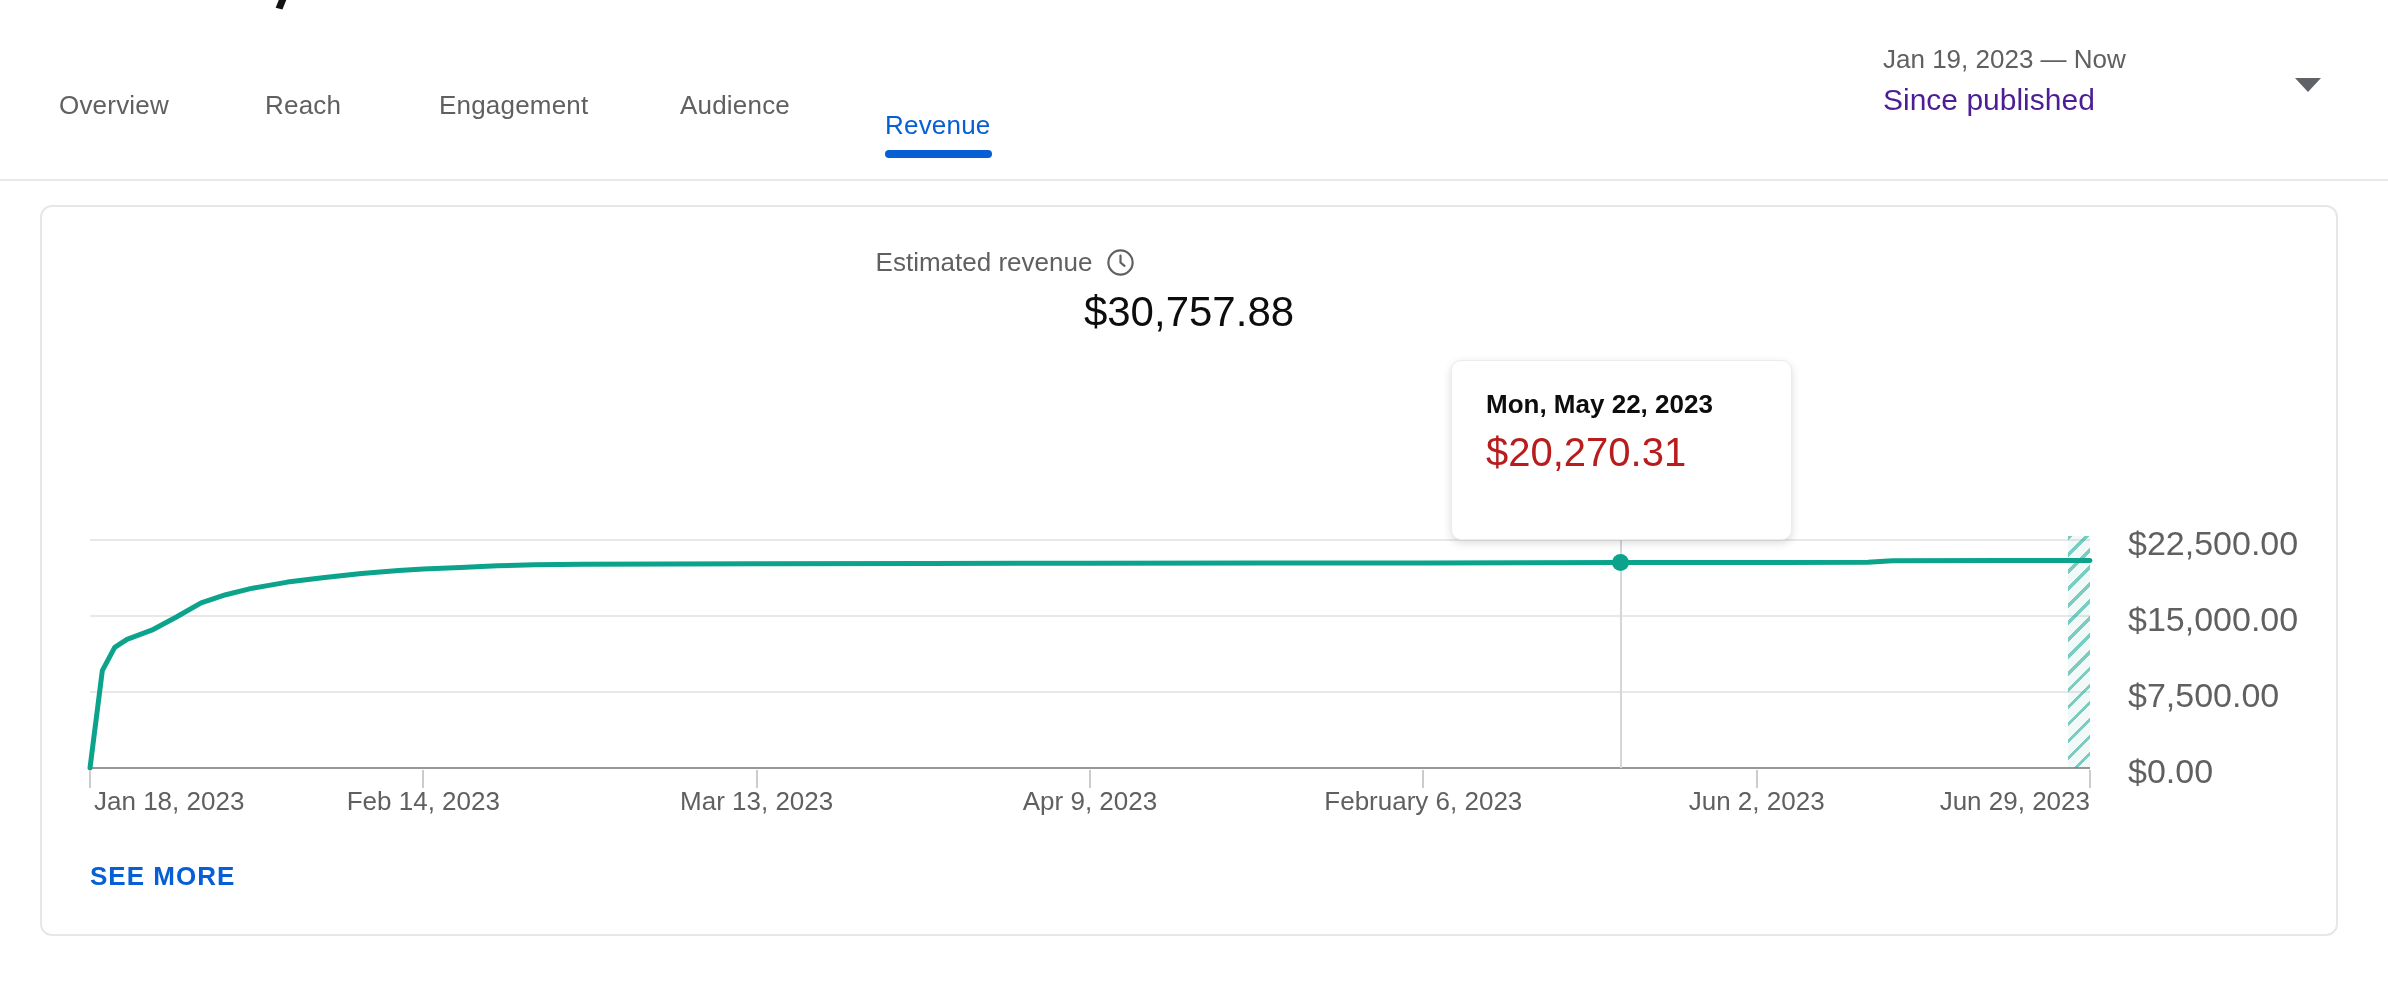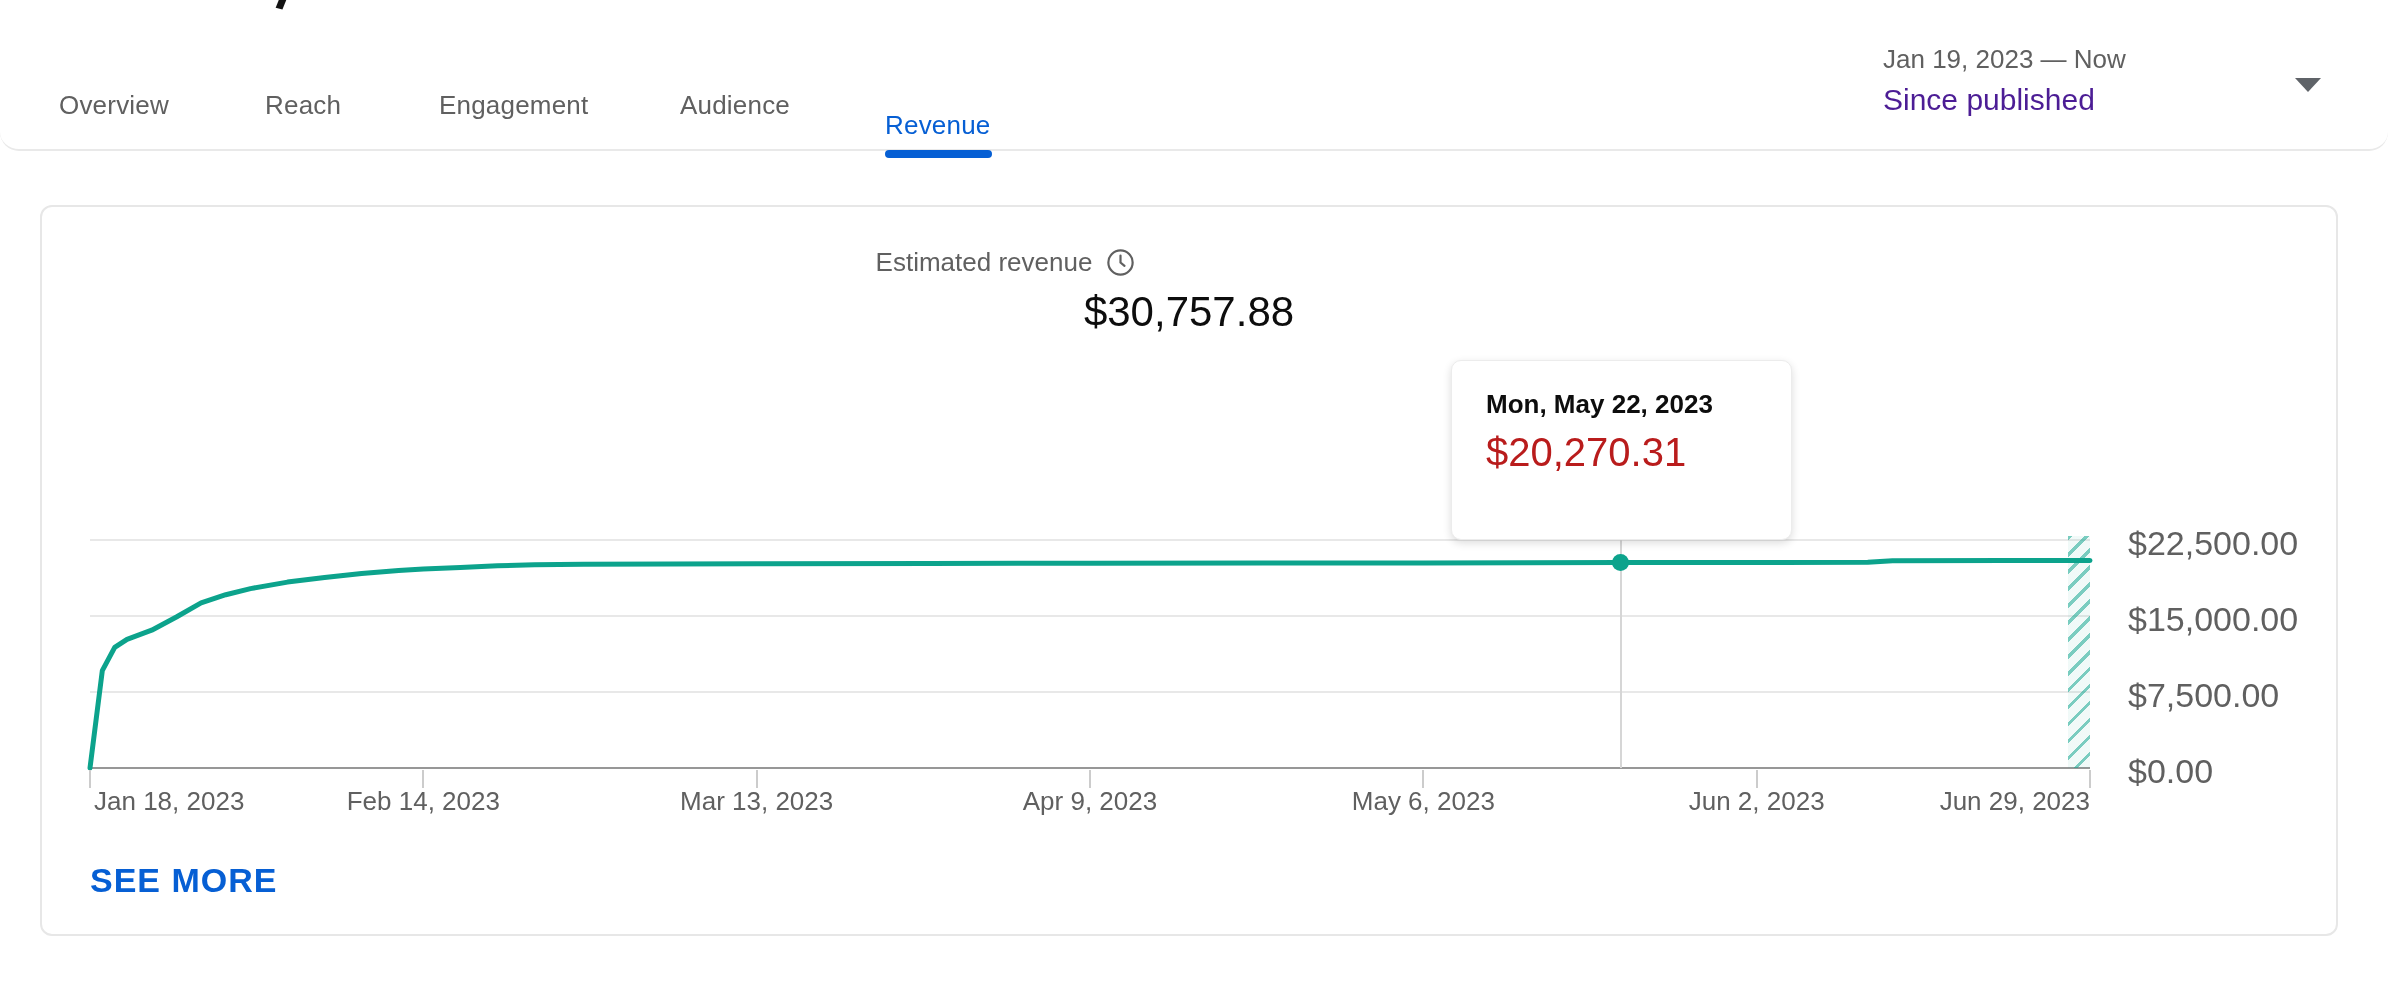--- a/index.html
+++ b/index.html
@@ -5,22 +5,22 @@
   * { margin:0; padding:0; box-sizing:border-box; }
   html,body { background:#fff; }
   body { font-family:"Liberation Sans","DejaVu Sans",sans-serif; }
   .page { position:relative; width:2388px; height:984px; background:#fff; overflow:hidden; }
 
   
   .title-fragment { position:absolute; left:278px; top:-4px; width:7px; height:13px;
     background:#121212; transform:rotate(14deg) skewX(-8deg); }
 
   
-  .tabbar { position:absolute; left:0; top:0; width:2388px; height:151px;
-    border-bottom:2px solid #e9e9e9;border-radius:19px; }
+  .tabbar { position:absolute; left:0; top:0; width:2388px; height:181px;
+    border-bottom:2px solid #e9e9e9; }
   .tab { position:absolute; top:90px; font-size:26px; font-weight:500; color:#606060;
     background:none; border:none; cursor:pointer; font-family:inherit; letter-spacing:.2px; }
   .tab.active { color:#065fd4;margin-top:20px; }
   .tab-indicator { position:absolute; left:0; right:-2px; top:40px; height:8px;
     border-radius:4px; background:#065fd4; }
 
   
   .daterange { position:absolute; left:1883px; top:44px; width:470px; height:90px; cursor:pointer; }
   .daterange .range-text { display:block; font-size:26px; color:#606060; }
   .daterange .preset { display:block; margin-top:8px; font-size:30px; color:#4c1d95; }
@@ -54,21 +54,21 @@
   .data-dot { position:absolute; width:17px; height:17px; border-radius:50%; }
 
   
   .tooltip { position:absolute; left:1451px; top:360px; width:341px; height:180px;
     background:#fff; border:1px solid #ececec; border-radius:10px;
     box-shadow:0 3px 8px rgba(0,0,0,.14); padding:28px 0 0 34px; }
   .tooltip .tt-title { font-size:26px; font-weight:700; color:#0d0d0d; }
   .tooltip .tt-sub { margin-top:9px; font-size:26px; color:#717171; }
   .tooltip .tt-value { margin-top:10px; font-size:40px; color:#b91c1c; }
 
-  .see-more { position:absolute; left:90px; top:861px; font-size:34px; font-weight:600;
+  .see-more { position:absolute; left:90px; top:861px; font-size:26px; font-weight:600;
     letter-spacing:1px; color:#065fd4; text-decoration:none; cursor:pointer;
     background:none; border:none; font-family:inherit; }
 </style>
 </head>
 <body>
 
 <div class="page">
 
   <div class="title-fragment"></div>
 
@@ -121,21 +121,21 @@
       <span class="ylabel" style="top: 524px;">$22,500.00</span>
       <div class="xtick" style="left: 89px;"></div>
       <span class="xlabel" style="left: 94px;">Jan 18, 2023</span>
       <div class="xtick" style="left: 422.333px;"></div>
       <span class="xlabel" style="left: 423.333px; transform: translateX(-50%);">Feb 14, 2023</span>
       <div class="xtick" style="left: 755.667px;"></div>
       <span class="xlabel" style="left: 756.667px; transform: translateX(-50%);">Mar 13, 2023</span>
       <div class="xtick" style="left: 1089px;"></div>
       <span class="xlabel" style="left: 1090px; transform: translateX(-50%);">Apr 9, 2023</span>
       <div class="xtick" style="left: 1422.33px;"></div>
-      <span class="xlabel" style="left: 1423.33px; transform: translateX(-50%);">May 6, 2023</span>
+      <span class="xlabel" style="left: 1423.33px; transform: translateX(-50%);">February 6, 2023</span>
       <div class="xtick" style="left: 1755.67px;"></div>
       <span class="xlabel" style="left: 1756.67px; transform: translateX(-50%);">Jun 2, 2023</span>
       <div class="xtick" style="left: 2089px;"></div>
       <span class="xlabel" style="right: 298px;">Jun 29, 2023</span>
     </div>
 
   <div class="tooltip">
     <div class="tt-title">Mon, May 22, 2023</div>
     <div class="tt-value">$20,270.31</div>
   </div>

